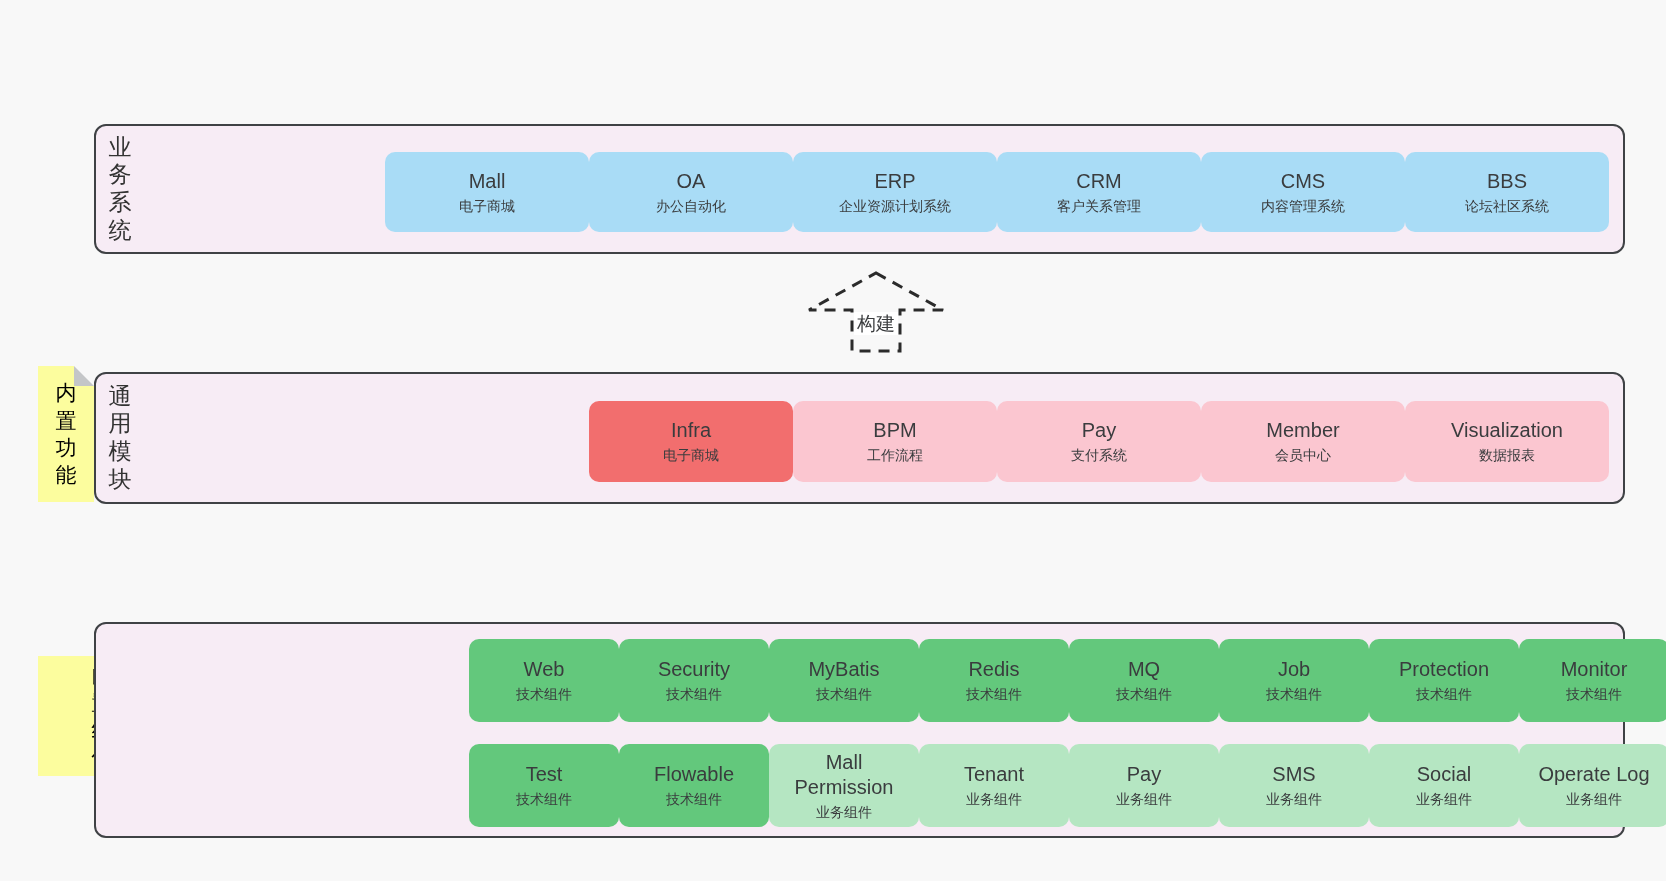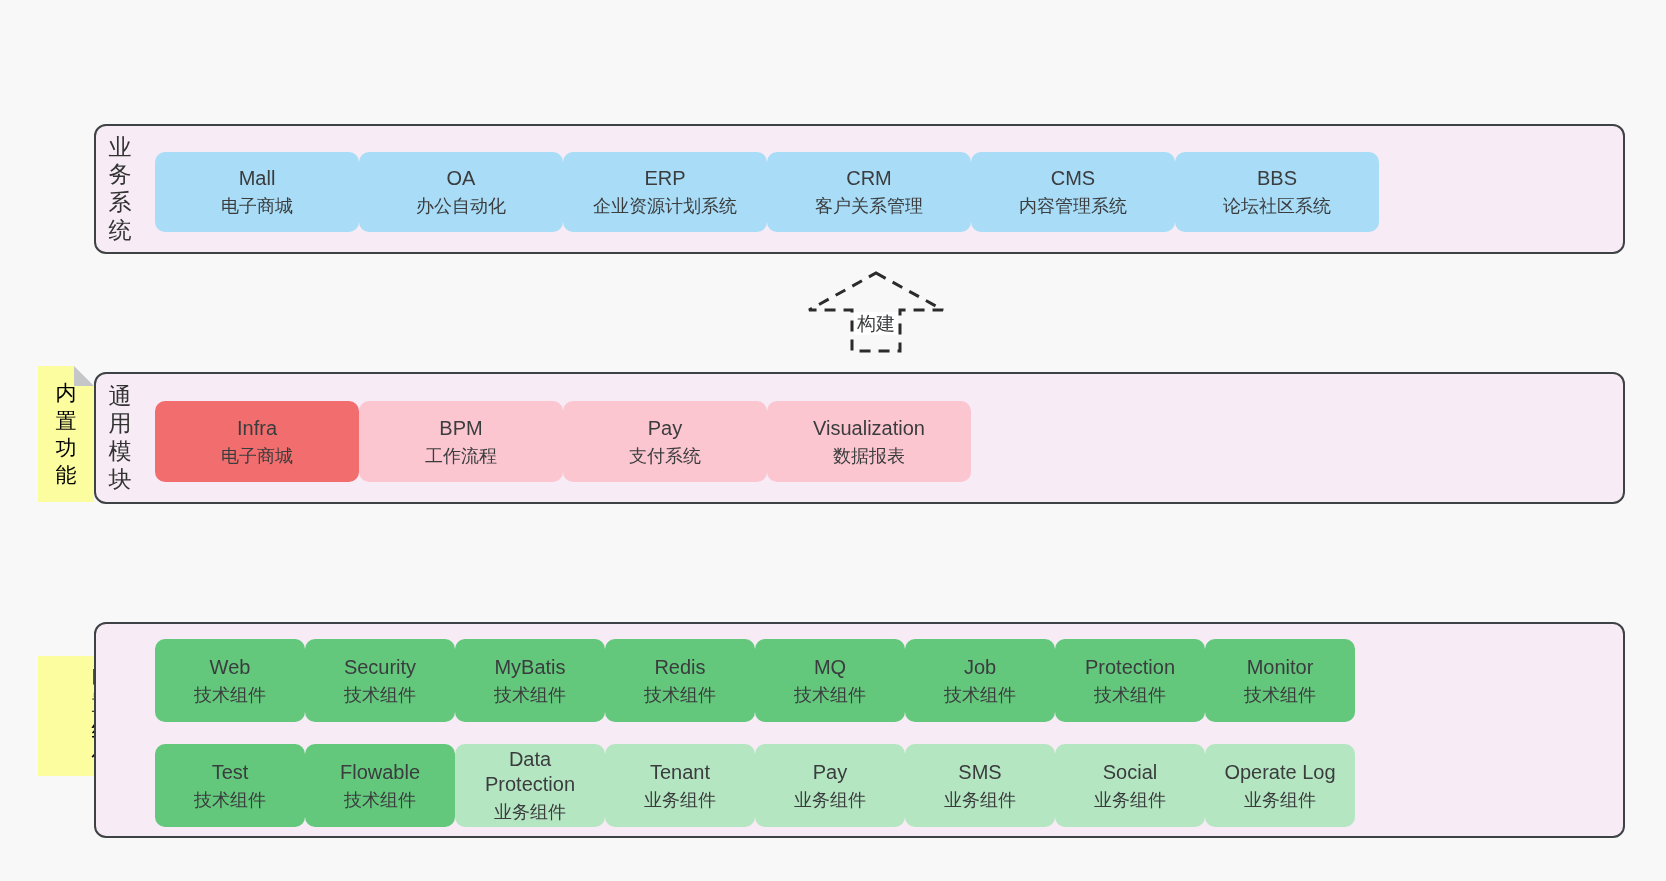--- a/index.html
+++ b/index.html
@@ -25,36 +25,36 @@
     position:absolute;left:8px;top:0;bottom:0;width:32px;
     display:flex;align-items:center;justify-content:center;
   }
   .vlabel span{
     display:block;width:1.15em;font-size:23px;line-height:1.2;
     word-break:break-all;text-align:center;color:#333;
   }
   .band.bot .vlabel span{line-height:1.6;}
   .boxrow{
     position:absolute;left:59px;width:1454px;
-    display:flex;justify-content:flex-start;
+    display:flex;justify-content:flex-end;
   }
   .band.top .boxrow{top:26px;}
   .band.mid .boxrow{top:27px;}
   .band.bot .boxrow{width:1514px;}
   .boxrow.r1{top:15px;}
   .boxrow.r2{top:120px;}
   .box{
     width:204px;height:80px;border-radius:10px;box-sizing:border-box;
     display:flex;flex-direction:column;align-items:center;justify-content:center;
     text-align:center;padding:0 8px;
   }
   .band.mid .box{height:81px;}
   .band.bot .box{width:150px;height:83px;}
   .box .title{font-size:20px;line-height:1.25;}
-  .box .sub{font-size:18px;line-height:1.25;margin-top:4px;}
+  .box .sub{font-size:14px;line-height:1.25;margin-top:4px;}
   .box.blue{background:var(--box_blue,#a9dcf6);}
   .box.red{background:var(--box_red,#f26e6e);}
   .box.pink{background:var(--box_pink,#fbc6d0);}
   .box.green{background:var(--box_green,#63c87c);}
   .box.lightgreen{background:var(--box_green_light,#b5e6c2);}
   .note{
     position:absolute;left:38px;width:56px;background:var(--note_bg,#fcfd9e);
     z-index:1;display:flex;align-items:center;justify-content:center;
   }
   .note.n-mid{top:366px;height:136px;}
@@ -137,20 +137,24 @@
       </div>
       <div class="box pink">
         <div class="title">BPM</div>
         <div class="sub">工作流程</div>
       </div>
       <div class="box pink">
         <div class="title">Pay</div>
         <div class="sub">支付系统</div>
       </div>
       <div class="box pink">
+        <div class="title">Member</div>
+        <div class="sub">会员中心</div>
+      </div>
+      <div class="box pink">
         <div class="title">Visualization</div>
         <div class="sub">数据报表</div>
       </div>
     </div>
   </div>
 
 
   <div class="note n-bot">
     <div class="fold"></div>
     <span>内置组件</span>
@@ -193,21 +197,21 @@
     <div class="boxrow r2">
       <div class="box green">
         <div class="title">Test</div>
         <div class="sub">技术组件</div>
       </div>
       <div class="box green">
         <div class="title">Flowable</div>
         <div class="sub">技术组件</div>
       </div>
       <div class="box lightgreen">
-        <div class="title">Data Protection</div>
+        <div class="title">Mall Permission</div>
         <div class="sub">业务组件</div>
       </div>
       <div class="box lightgreen">
         <div class="title">Tenant</div>
         <div class="sub">业务组件</div>
       </div>
       <div class="box lightgreen">
         <div class="title">Pay</div>
         <div class="sub">业务组件</div>
       </div>

